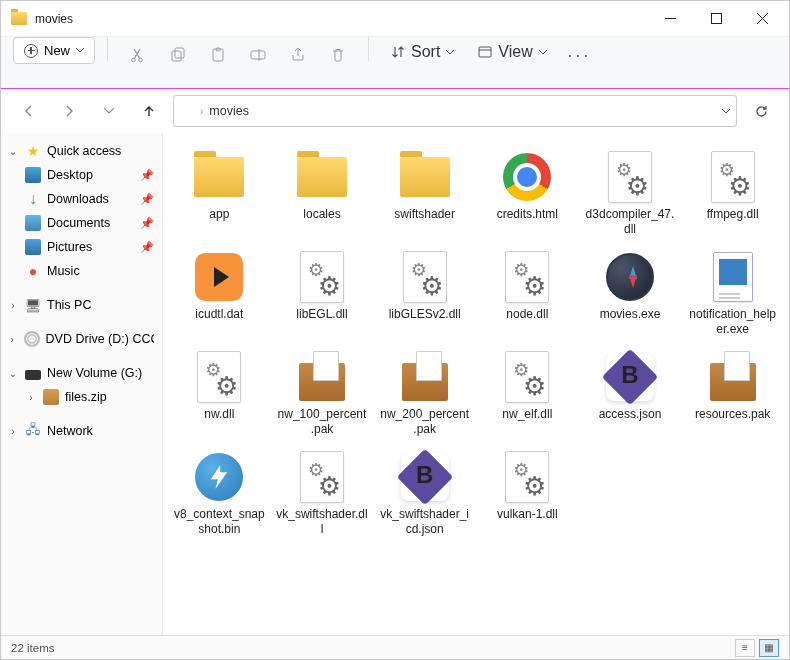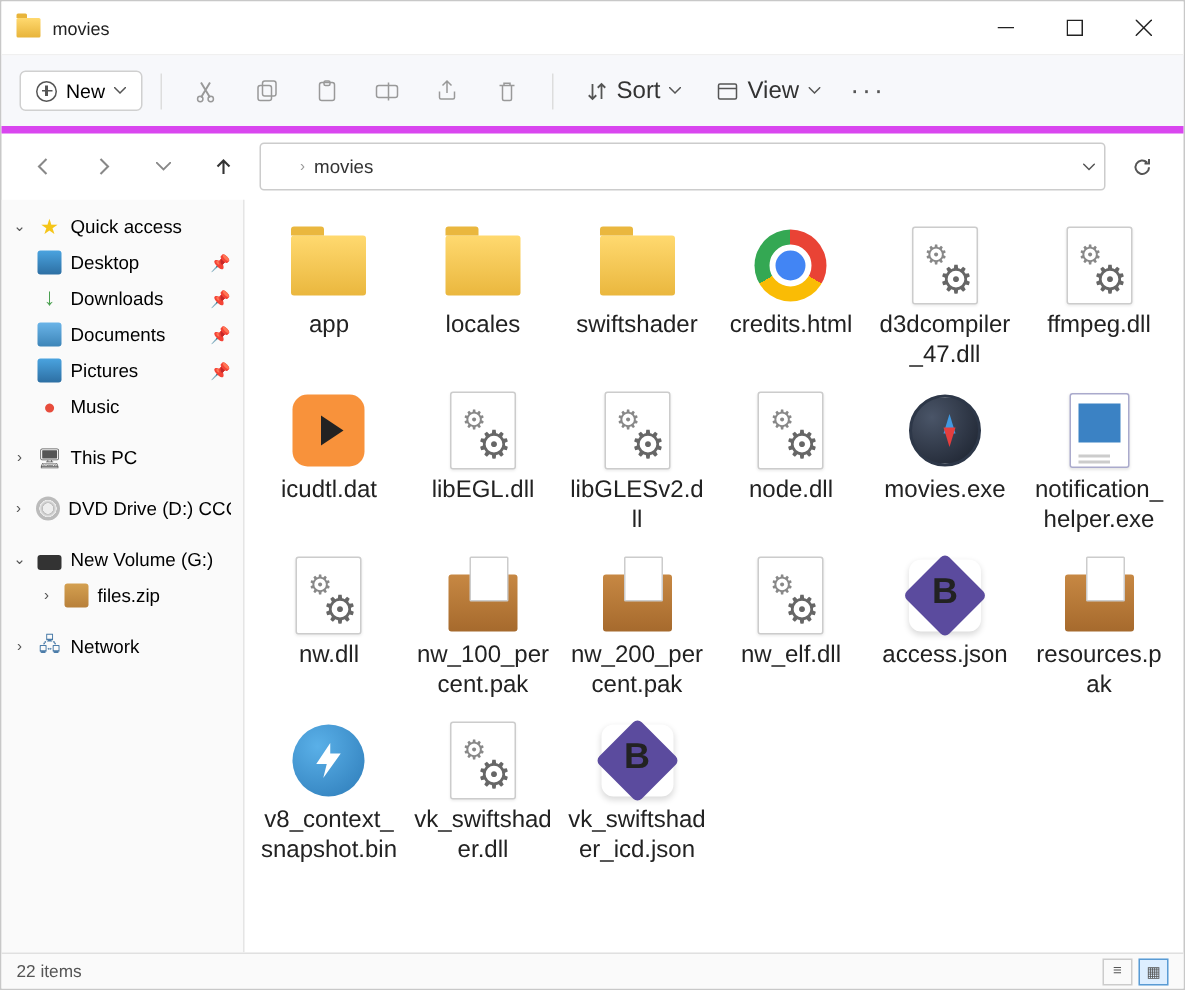--- a/index.html
+++ b/index.html
@@ -9,21 +9,21 @@
 
 
 .titlebar { height: 36px; background: #fff; display: flex; align-items: center; padding: 0 4px 0 10px; border-bottom: 1px solid #f0f0f0; }
 .titlebar .folder-ic { width: 16px; height: 13px; background: linear-gradient(#ffd96f,#e8b43a); border-radius: 1px; position: relative; margin-right: 8px; }
 .titlebar .folder-ic::before { content:''; position:absolute; top:-3px; left:0; width:7px; height:3px; background:#e8b43a; border-radius:1px 1px 0 0;}
 .titlebar .title { font-size: 12px; color: #222; flex: 1; }
 .winbtns { display: flex; }
 .winbtn { width: 46px; height: 34px; display: flex; align-items: center; justify-content: center; cursor: pointer; }
 
 
-.toolbar { height: 52px; background: #f7f8fb; display: flex; align-items: center; padding: 0 12px; gap: 4px; border-bottom: 5px solid #d946ef; }
+.toolbar { height: 52px; background: #f7f8fb; display: flex; align-items: flex-start; padding: 0 12px; gap: 4px; border-bottom: 1px solid #d946ef; }
 .newbtn { display: flex; align-items: center; gap: 6px; border: 1px solid #d0d0d0; border-radius: 4px; padding: 5px 10px; font-size: 13px; cursor: pointer; background: #fff; }
 .newbtn .plus-ic { width:14px; height:14px; border:1.5px solid #555; border-radius:50%; position:relative; }
 .newbtn .plus-ic::before, .newbtn .plus-ic::after { content:''; position:absolute; background:#555; }
 .newbtn .plus-ic::before { width:7px; height:1.5px; top:5.25px; left:2.5px; }
 .newbtn .plus-ic::after { width:1.5px; height:7px; top:2.5px; left:5.25px; }
 .tbdiv { width: 1px; height: 24px; background: #ddd; margin: 0 8px; }
 .tbic { width: 36px; height: 36px; display:flex; align-items:center; justify-content:center; cursor:pointer; border-radius:4px; color:#999;}
 .tbic.e { color:#555; }
 .tbtxt { display:flex; align-items:center; gap:6px; padding:6px 10px; cursor:pointer; border-radius:4px; font-size:16px; color:#333;}
 .chev { width:8px; height:5px; display: inline-block; }
@@ -46,21 +46,21 @@
 .sb-item { display:flex; align-items:center; gap:6px; padding:3px 8px 3px 6px; cursor:pointer; height:24px;}
 .sb-item .arrow { width:12px; color:#555; font-size:10px; display:flex; justify-content:center;}
 .sb-item .pin { margin-left:auto; color:#888; font-size:11px;}
 .sb-item .ic { width:16px; height:16px; display:flex; align-items:center; justify-content:center; flex-shrink:0;}
 .sb-spacer { height: 10px; }
 
 .content { flex:1; overflow-y:auto; padding:12px 6px;}
 .grid { display:grid; grid-template-columns: repeat(6, 1fr); gap:4px 2px;}
 .file { display:flex; flex-direction:column; align-items:center; padding:4px 2px; cursor:pointer; border-radius:3px;}
 .file .icon { width:56px; height:56px; display:flex; align-items:center; justify-content:center; margin-bottom:2px;}
-.file .label { font-size:16px; text-align:center; color:#222; line-height:1.25; max-width:92px; word-wrap:break-word; min-height:28px;}
+.file .label { font-size:12px; text-align:center; color:#222; line-height:1.25; max-width:92px; word-wrap:break-word; min-height:28px;}
 
 
 .ic-folder { width:50px; height:40px; background:linear-gradient(#ffd96f,#eab73e); border-radius:2px; position:relative; }
 .ic-folder::before { content:''; position:absolute; top:-6px; left:0; width:22px; height:6px; background:#eab73e; border-radius:2px 2px 0 0;}
 
 .ic-gear { width:44px; height:52px; background:#fff; border:1px solid #ccc; border-radius:2px; position:relative; box-shadow:0 1px 2px rgba(0,0,0,0.08);}
 .ic-gear::after { content:'⚙'; position:absolute; right:2px; bottom:0; font-size:26px; color:#666;}
 .ic-gear::before { content:'⚙'; position:absolute; left:7px; top:7px; font-size:18px; color:#888;}
 
 .ic-chrome { width:48px; height:48px; border-radius:50%; background:
@@ -452,20 +452,26 @@
               <div class="ic-gear"></div>
             </div>
             <div class="label">vk_swiftshader.dll</div>
           </div>
           <div class="file">
             <div class="icon">
               <div class="ic-bbedit"></div>
             </div>
             <div class="label">vk_swiftshader_icd.json</div>
           </div>
+          <div class="file">
+            <div class="icon">
+              <div class="ic-gear"></div>
+            </div>
+            <div class="label">vulkan-1.dll</div>
+          </div>
         </div>
     </div>
   </div>
 
   <div class="statusbar">
     <span>22 items</span>
     <div class="right">
       <div class="viewbtn">≡</div>
       <div class="viewbtn active">▦</div>
     </div>

